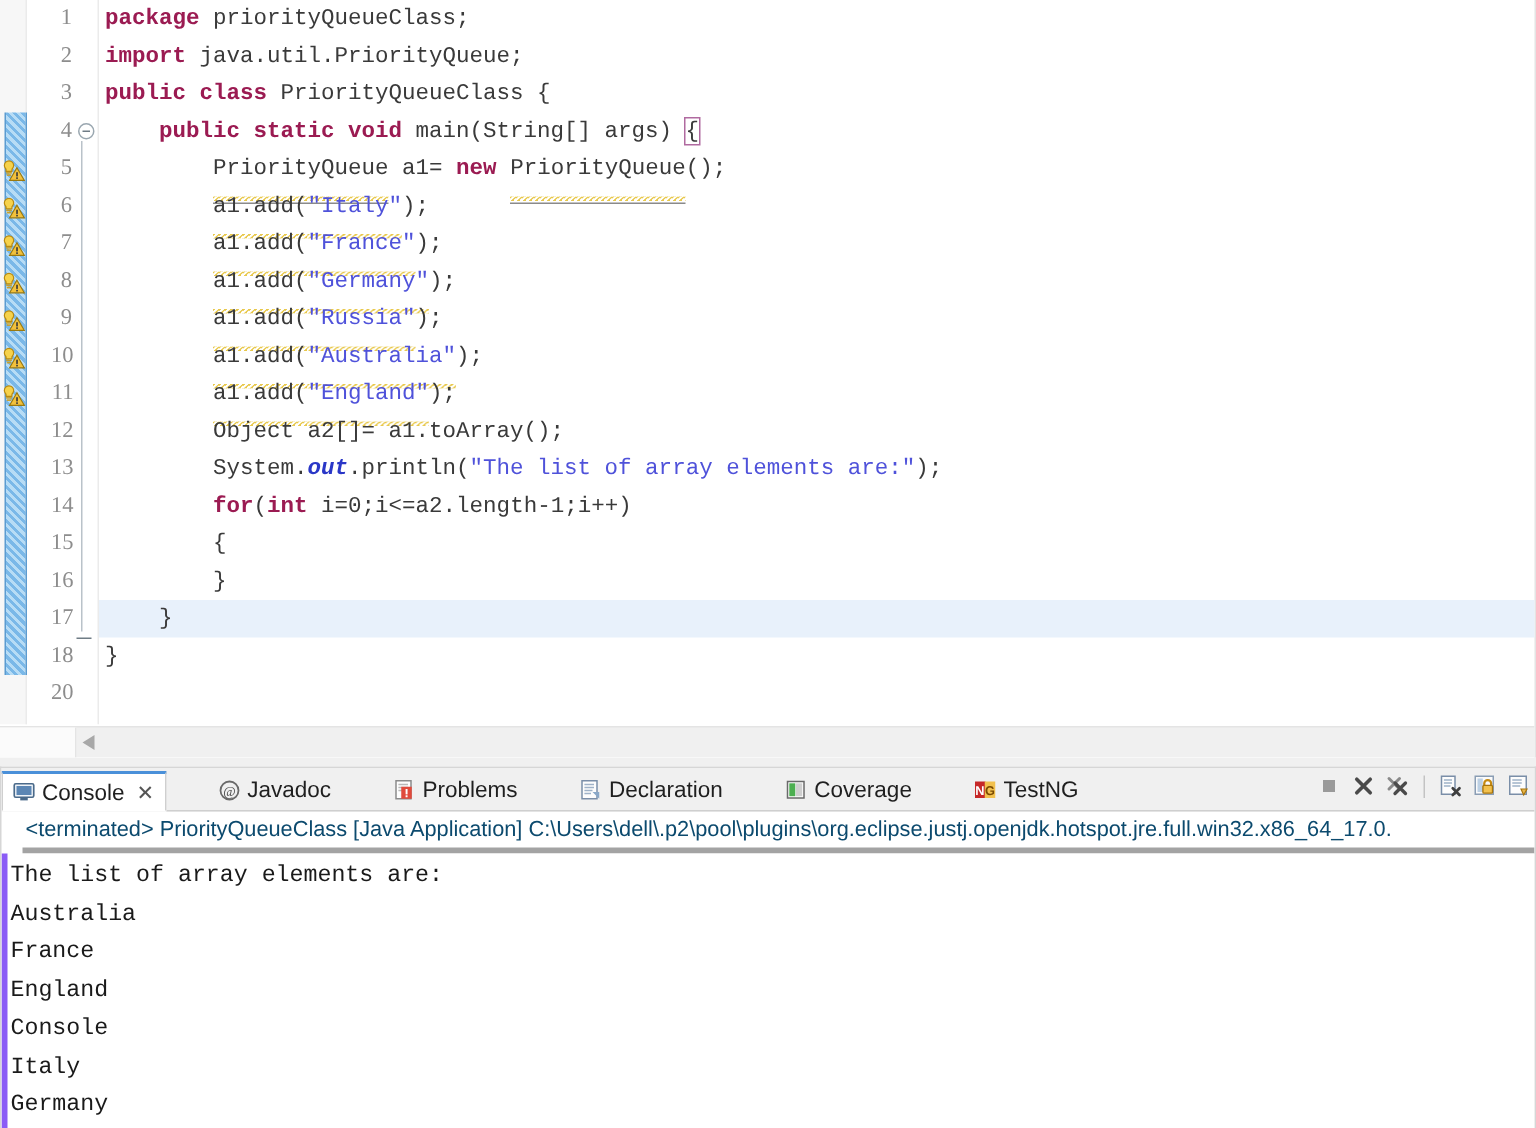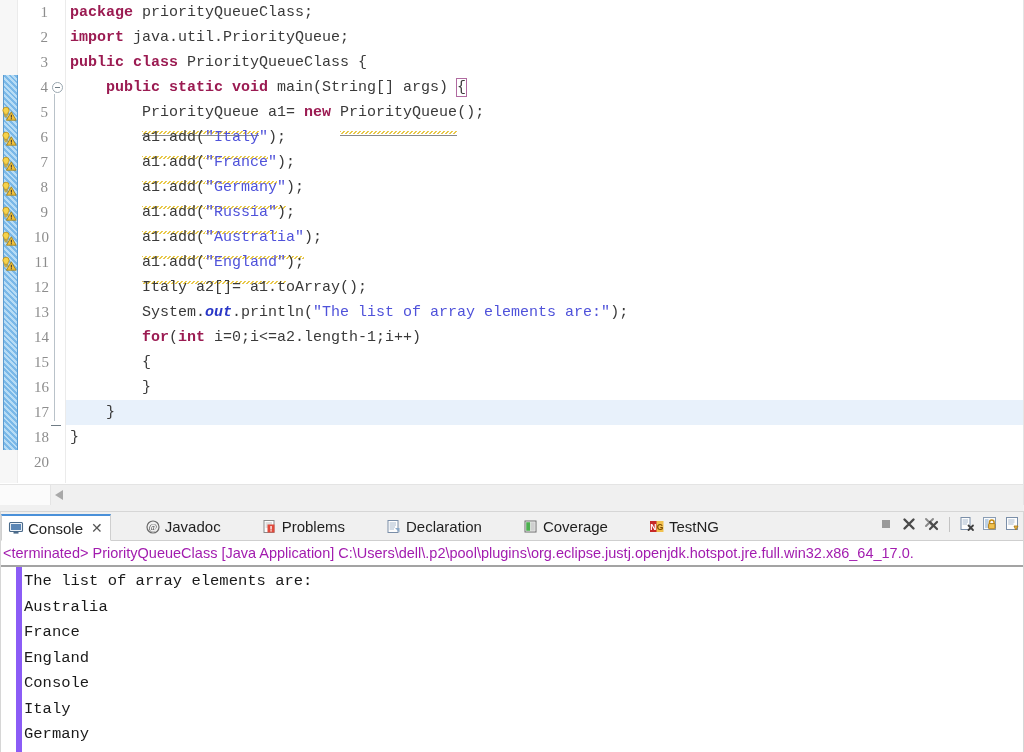--- a/index.html
+++ b/index.html
@@ -280,40 +280,40 @@
     width: 1px; height: 15px;
     background: #c3c3c3;
     margin: 0 2px;
   }
   .ti { width: 16px; height: 16px; display: block; }
 
   .console-head {
     height: 24px;
     line-height: 24px;
     font-size: 14.5px;
-    color: #a21caf;
+    color: #0c4a6e;
     padding-left: 2px;
     white-space: nowrap;
     overflow: hidden;
     background: #ffffff;
-    border-bottom: 2px solid #a3a3a3;
+    border-bottom: 4px solid #a3a3a3;
     flex: 0 0 auto;
+    margin-left: 14px;
   }
 
   .console-out {
     flex: 1 1 auto;
     background: #ffffff;
     font-family: "Liberation Mono", monospace;
     font-size: 15.5px;
     color: #1a1a1a;
     padding: 2px 0 0 2px;
     overflow: hidden;
-    border-left: 6px solid #8b5cf6;
-    box-sizing: border-box;
-    margin-left: 15px;
+    border-left: 4px solid #8b5cf6;
+    box-sizing: border-box;
   }
   .out-line {
     height: 25.5px;
     line-height: 25.5px;
     white-space: pre;
   }
 </style>
 </head>
 <body>
 
@@ -412,21 +412,21 @@
           <div class="code-line"><span class="kw">import</span><span class="pln"> java.util.PriorityQueue;</span></div>
           <div class="code-line"><span class="kw">public class</span><span class="pln"> PriorityQueueClass {</span></div>
           <div class="code-line"><span class="pln">    </span><span class="kw">public static void</span><span class="pln"> main(String[] args) </span><span class="brbox">{</span></div>
           <div class="code-line"><span class="pln">        </span><span class="ul sq">PriorityQueue</span><span class="pln"> a1= </span><span class="kw">new</span><span class="pln"> </span><span class="ul sq">PriorityQueue</span><span class="pln">();</span></div>
           <div class="code-line"><span class="pln">        </span><span class="pln sq">a1.add(</span><span class="str sq">"Italy"</span><span class="pln">);</span></div>
           <div class="code-line"><span class="pln">        </span><span class="pln sq">a1.add(</span><span class="str sq">"France"</span><span class="pln">);</span></div>
           <div class="code-line"><span class="pln">        </span><span class="pln sq">a1.add(</span><span class="str sq">"Germany"</span><span class="pln">);</span></div>
           <div class="code-line"><span class="pln">        </span><span class="pln sq">a1.add(</span><span class="str sq">"Russia"</span><span class="pln">);</span></div>
           <div class="code-line"><span class="pln">        </span><span class="pln sq">a1.add(</span><span class="str sq">"Australia"</span><span class="pln">);</span></div>
           <div class="code-line"><span class="pln">        </span><span class="pln sq">a1.add(</span><span class="str sq">"England"</span><span class="pln">);</span></div>
-          <div class="code-line"><span class="pln">        Italy a2[]= a1.toArray();</span></div>
+          <div class="code-line"><span class="pln">        Object a2[]= a1.toArray();</span></div>
           <div class="code-line"><span class="pln">        System.</span><span class="fld">out</span><span class="pln">.println(</span><span class="str">"The list of array elements are:"</span><span class="pln">);</span></div>
           <div class="code-line"><span class="pln">        </span><span class="kw">for</span><span class="pln">(</span><span class="kw">int</span><span class="pln"> i=0;i&lt;=a2.length-1;i++)</span></div>
           <div class="code-line"><span class="pln">        {</span></div>
           <div class="code-line"><span class="pln">        }</span></div>
           <div class="code-line current"><span class="pln">    }</span></div>
           <div class="code-line"><span class="pln">}</span></div>
         </div>
       <div class="ov-ruler"></div>
 
     </div>

